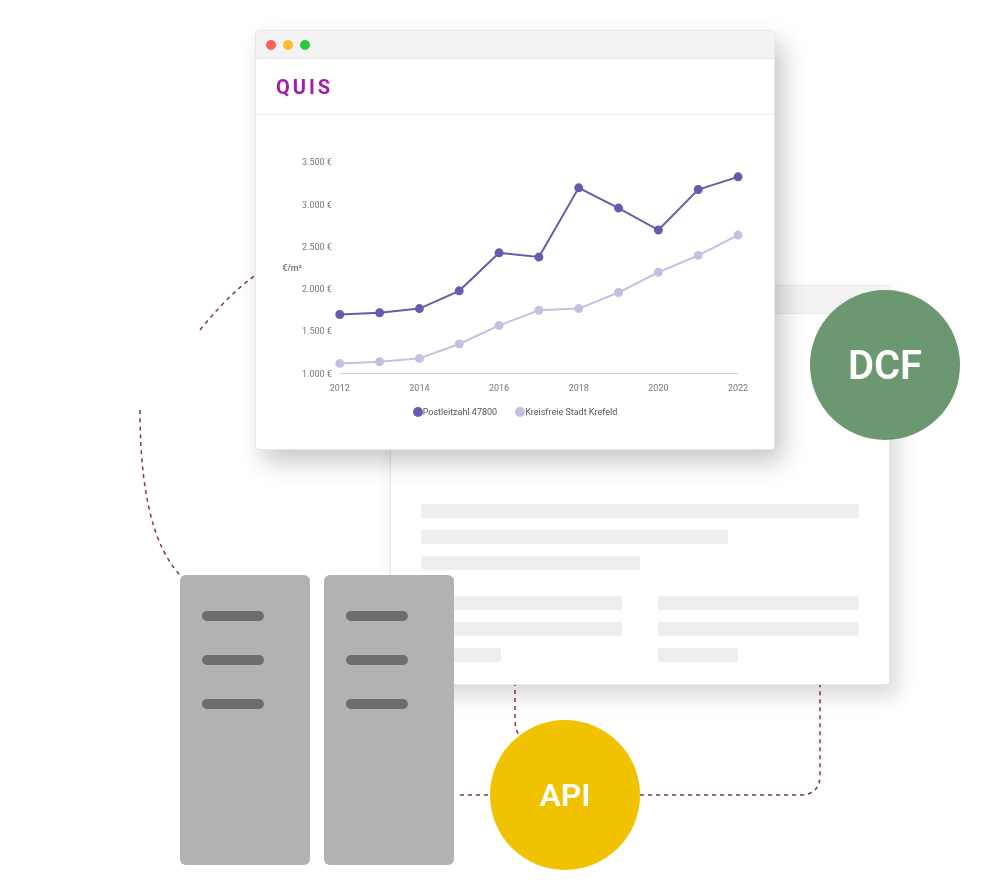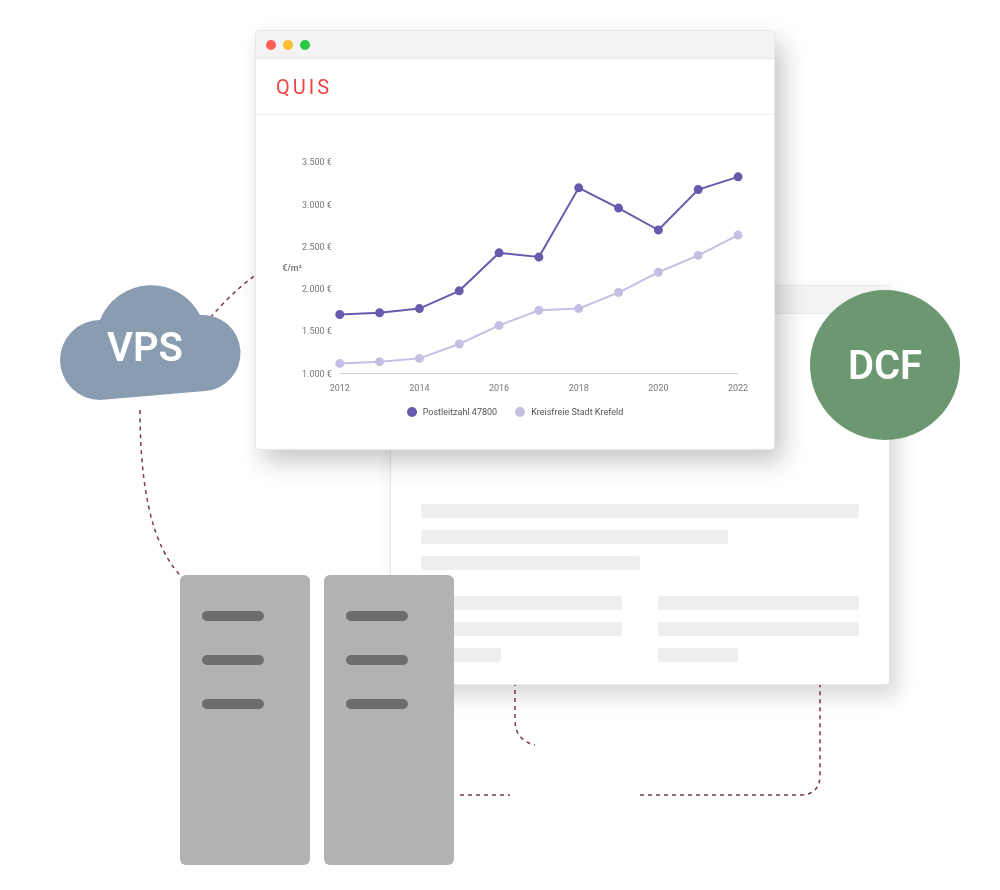--- a/index.html
+++ b/index.html
@@ -95,40 +95,40 @@
   }
   .dot { width: 10px; height: 10px; border-radius: 50%; }
   .dot.red { background: #ff5f57; } .dot.yellow { background: #febc2e; } .dot.green { background: #28c840; }
   .brandbar {
     height: 56px;
     border-bottom: 1px solid #eee;
     display: flex; align-items: center;
     padding: 0 20px;
   }
   .brandbar .brand {
-    color: #ef4444;
-    font-weight: 400;
+    color: #a21caf;
+    font-weight: 700;
     letter-spacing: 3px;
     font-size: 20px;
   }
   .chart-area {
     padding: 30px 24px 10px 24px;
     position: relative;
     height: 320px;
   }
   .chart-svg { width: 100%; height: 260px; display: block; }
   .axis text { font-size: 9px; fill: #777; }
   .axis line { stroke: #ccc; stroke-width: 1; }
   .ylabel { font-size: 9px; fill: #777; font-weight: 600; }
   .series1 { stroke: #6a5aae; stroke-width: 2; fill: none; }
   .series1 .pt { fill: #6a5aae; }
   .series2 { stroke: #c5bfe4; stroke-width: 2; fill: none; }
   .series2 .pt { fill: #c5bfe4; }
   .legend { display: flex; gap: 18px; justify-content: center; font-size: 9px; color: #555; margin-top: 2px;}
-  .legend .lg { display: flex; align-items: center; gap: 6px; }
+  .legend .lg { display: flex; align-items: center; }
   .sw { width: 10px; height: 10px; border-radius: 50%; display:inline-block;}
   .sw.s1 { background:#6a5aae; } .sw.s2 { background:#c5bfe4; }
 
   
   .circle {
     position: absolute;
     border-radius: 50%;
     display: flex; align-items: center; justify-content: center;
     color: #fff; font-weight: 600;
   }
@@ -158,26 +158,20 @@
 
     <path d="M460 795 L 510 795"></path>
 
     <path d="M640 795 L 800 795 Q 820 795 820 775 L 820 670"></path>
 
     <path d="M870 440 Q 890 430 890 400"></path>
 
     <path d="M515 450 L 515 720 Q 515 740 535 745"></path>
   </svg>
 
-  <div class="cloud">
-    <svg viewBox="0 0 210 135">
-      <path fill="#8a9cb0" d="M60 120 a40 40 0 0 1 0 -80 a55 55 0 0 1 100 -5 a38 38 0 0 1 5 76 Z"></path>
-    </svg>
-    <span class="label">VPS</span>
-  </div>
 
   <div class="doc-window">
     <div class="doc-titlebar"></div>
     <div class="doc-body">
       <div class="doc-block">
         <div class="doc-line w100"></div>
         <div class="doc-line w70"></div>
         <div class="doc-line w50"></div>
       </div>
       <div class="two-col">
@@ -276,14 +270,17 @@
       <div class="rack-line"></div>
       <div class="rack-line"></div>
     </div>
     <div class="rack">
       <div class="rack-line"></div>
       <div class="rack-line"></div>
       <div class="rack-line"></div>
     </div>
   </div>
 
+  <div class="circle api">
+    <span>API</span>
+  </div>
 
 </div>
 
 </body></html>

